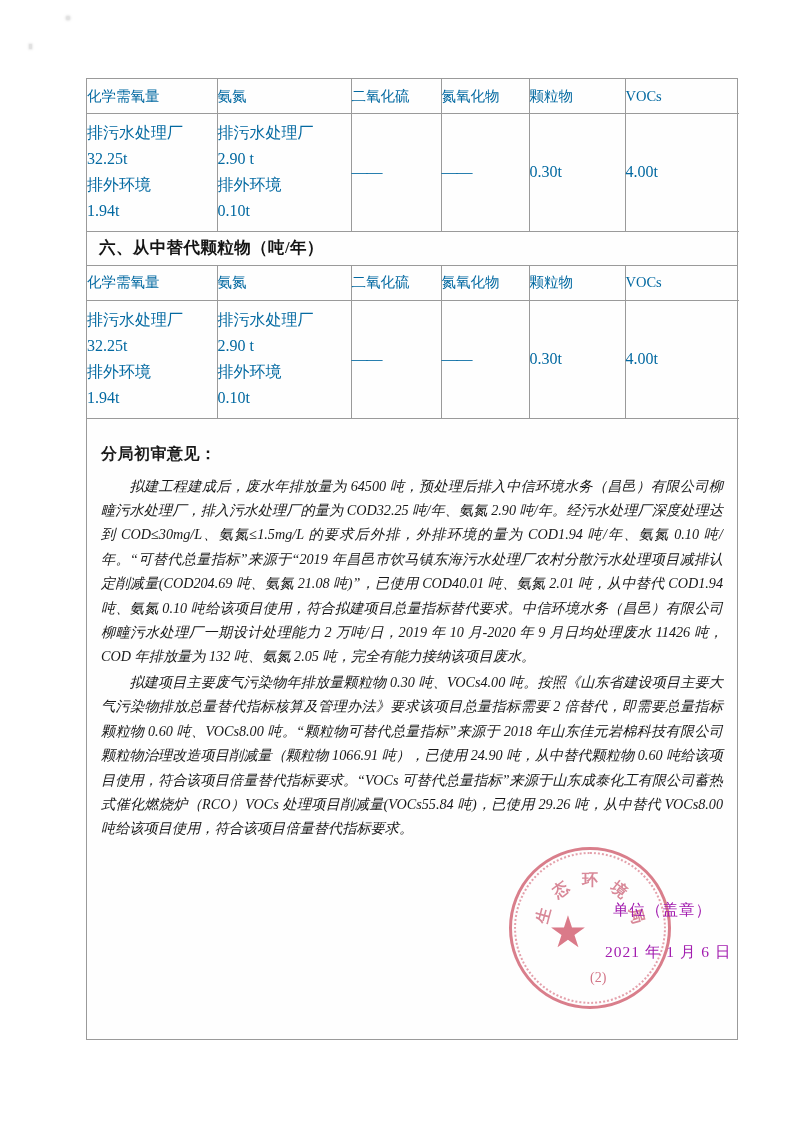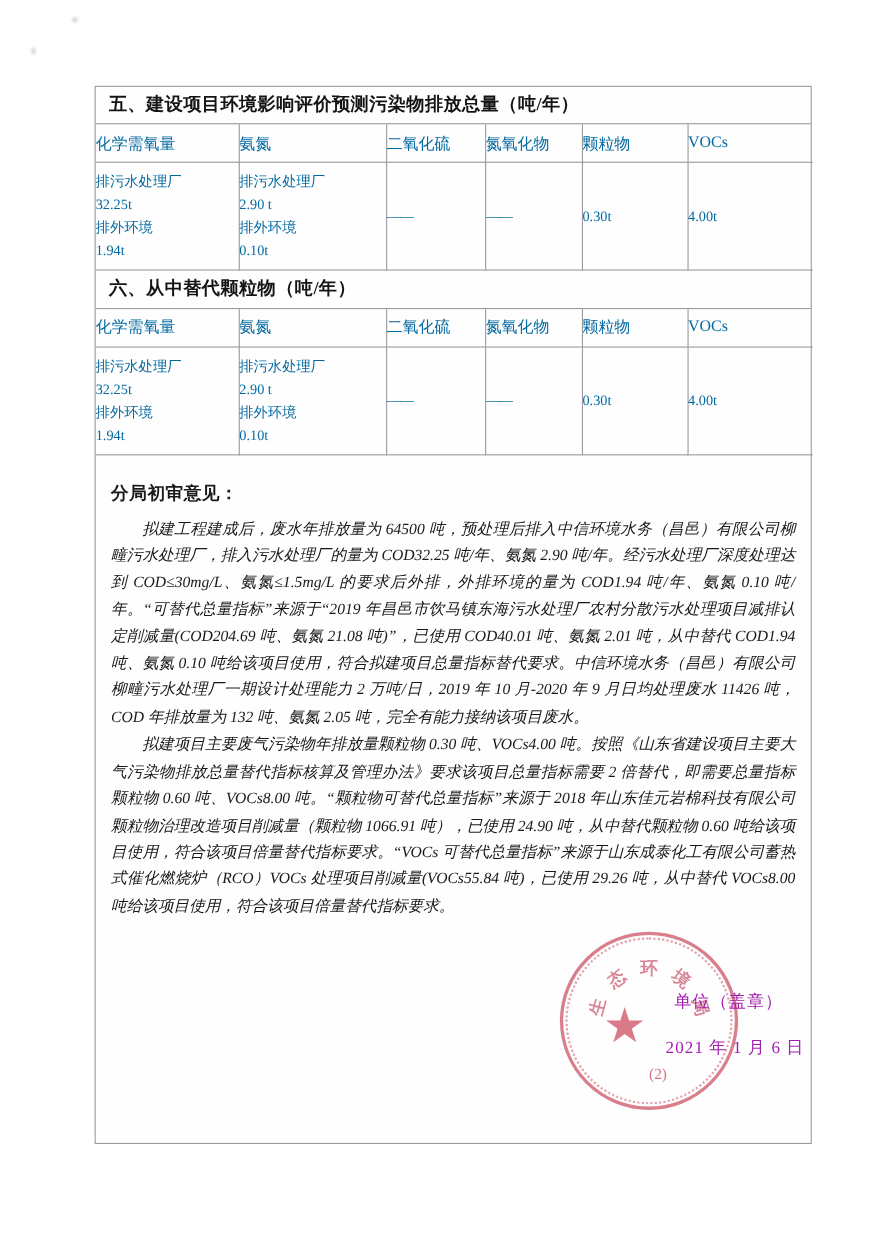--- a/index.html
+++ b/index.html
@@ -71,21 +71,21 @@
     border-right: none;
   }
   table.totals thead th {
     height: 30px;
     font-size: 14.5px;
     padding: 2px 0;
   }
   table.totals tbody td {
     padding: 6px 0 7px;
     line-height: 1.62;
-    font-size: 13px;
+    font-size: 16px;
   }
   .col-cod   { width: 130px; }
   .col-nh3   { width: 134px; }
   .col-so2   { width: 90px;  }
   .col-nox   { width: 88px;  }
   .col-pm    { width: 96px;  }
   .col-vocs  { width: 114px; }
 
   .stack-line { display: block; }
   .dash { font-size: 15px; letter-spacing: -1px; color: #3a3a3a; }
@@ -193,21 +193,20 @@
   .sign-date { left: 118px; top: 103px; }
 </style>
 </head>
 <body>
 
 <div class="speck speck-a"></div>
 <div class="speck speck-b"></div>
 
 <div class="doc-frame">
 
-  <div class="section-bar">五、建设项目环境影响评价预测污染物排放总量（吨/年）</div>
 
   <table class="totals">
     <colgroup>
       <col class="col-cod">
         <col class="col-nh3">
         <col class="col-so2">
       <col class="col-nox">
         <col class="col-pm">
         <col class="col-vocs">
     </colgroup>

